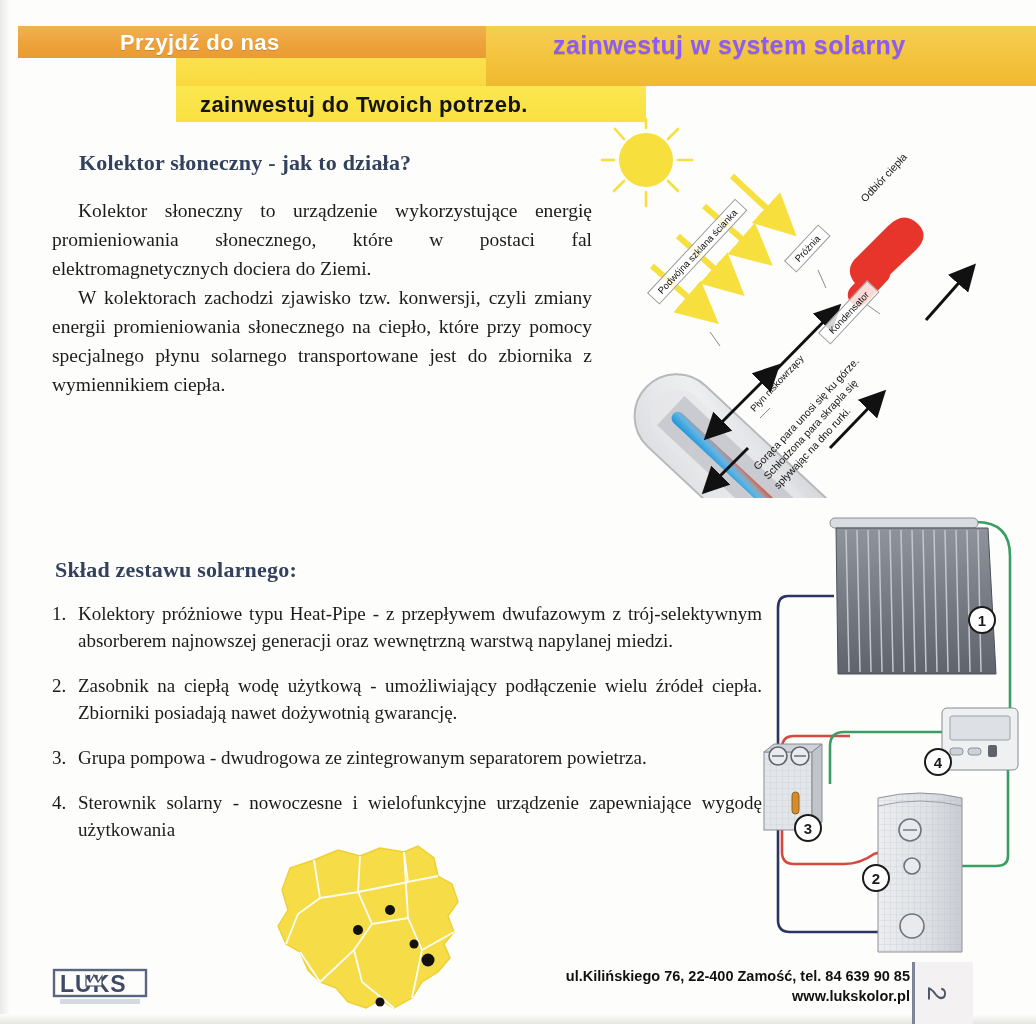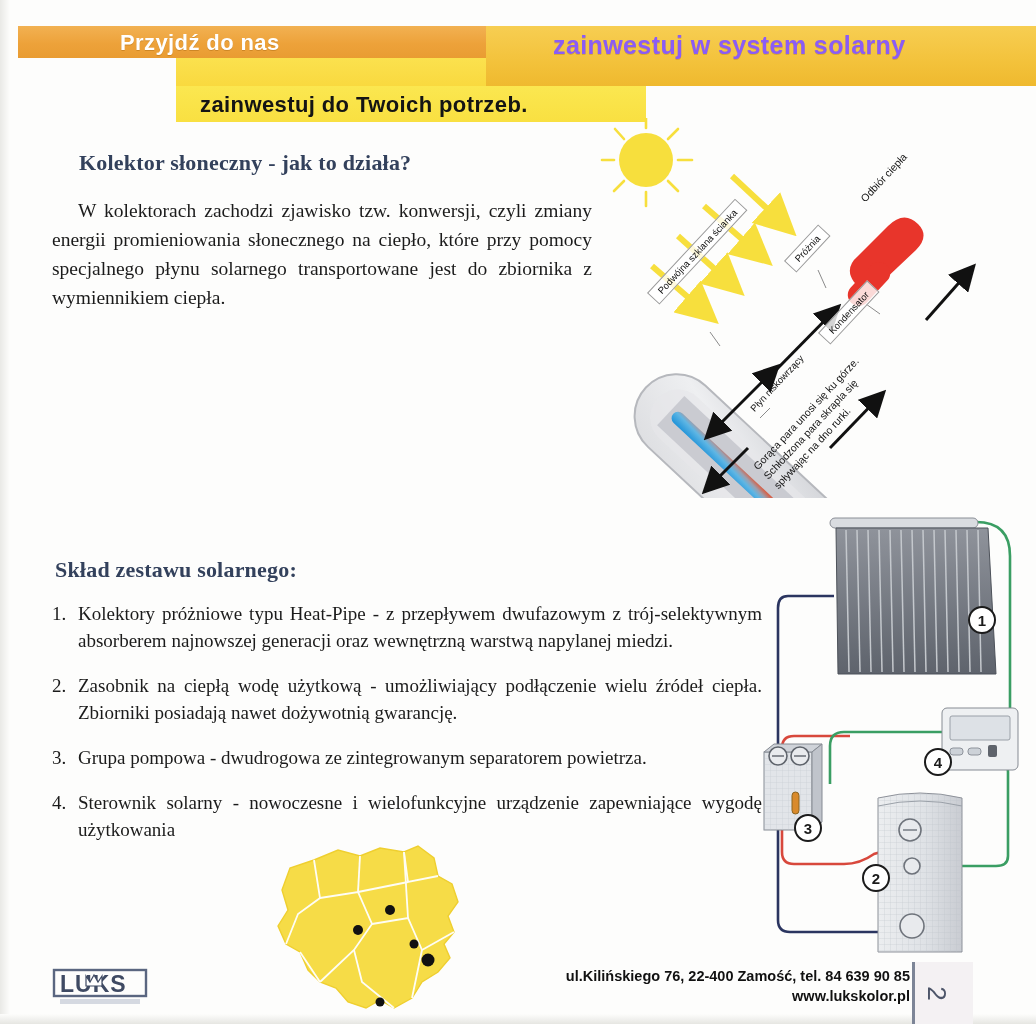--- a/index.html
+++ b/index.html
@@ -102,20 +102,21 @@
   <div class="band band-gold2"></div>
   <div class="band band-yellow"></div>
   <div class="banner-txt txt-come">Przyjdź do nas</div>
   <div class="banner-txt txt-invest">zainwestuj w system solarny</div>
   <div class="banner-txt txt-fit">zainwestuj do Twoich potrzeb.</div>
 </div>
 
 <div class="h-sec h-how">Kolektor słoneczny - jak to działa?</div>
 
 <div class="article">
+  <p class="indent">Kolektor słoneczny to urządzenie wykorzystujące energię promieniowania słonecznego, które w postaci fal elektromagnetycznych dociera do Ziemi.</p>
   <p class="indent">W kolektorach zachodzi zjawisko tzw. konwersji, czyli zmiany energii promieniowania słonecznego na ciepło, które przy pomocy specjalnego płynu solarnego transportowane jest do zbiornika z wymiennikiem ciepła.</p>
 </div>
 
 <div class="tube-fig">
   <svg width="436" height="380" viewBox="0 0 436 380">
     <defs>
       <linearGradient id="tubeFluid" x1="0" y1="1" x2="1" y2="0">
         <stop offset="0%" stop-color="#1e92d8"></stop>
         <stop offset="38%" stop-color="#5fb6e4"></stop>
         <stop offset="55%" stop-color="#9aa0b0"></stop>

